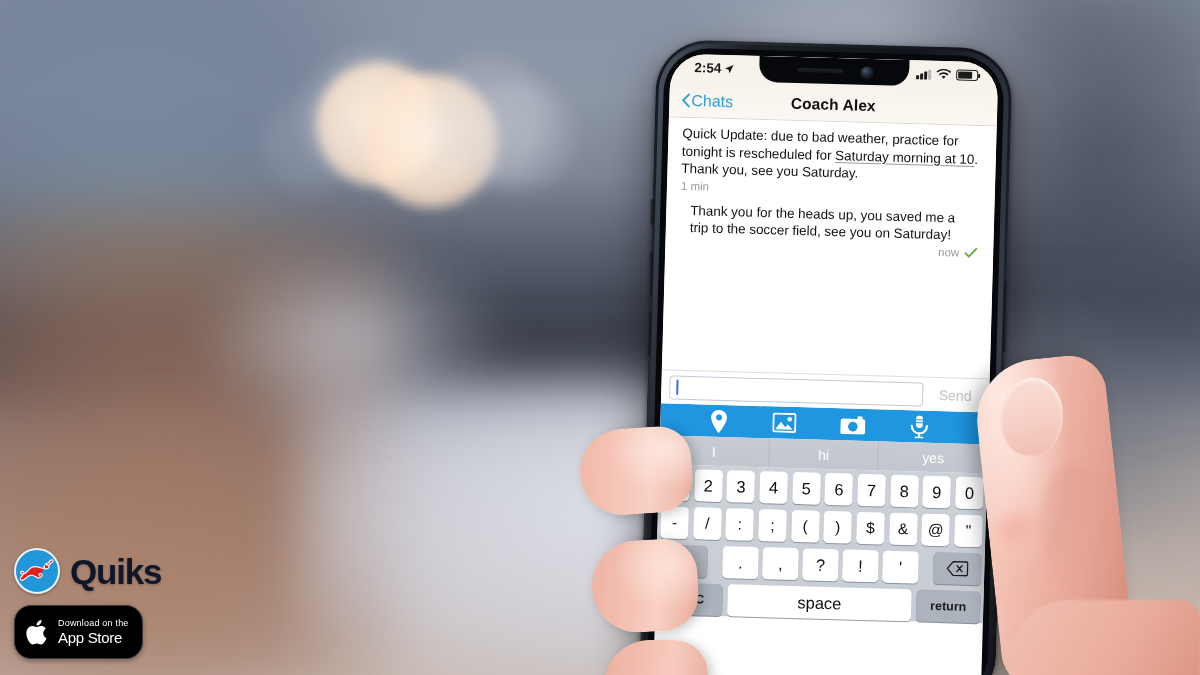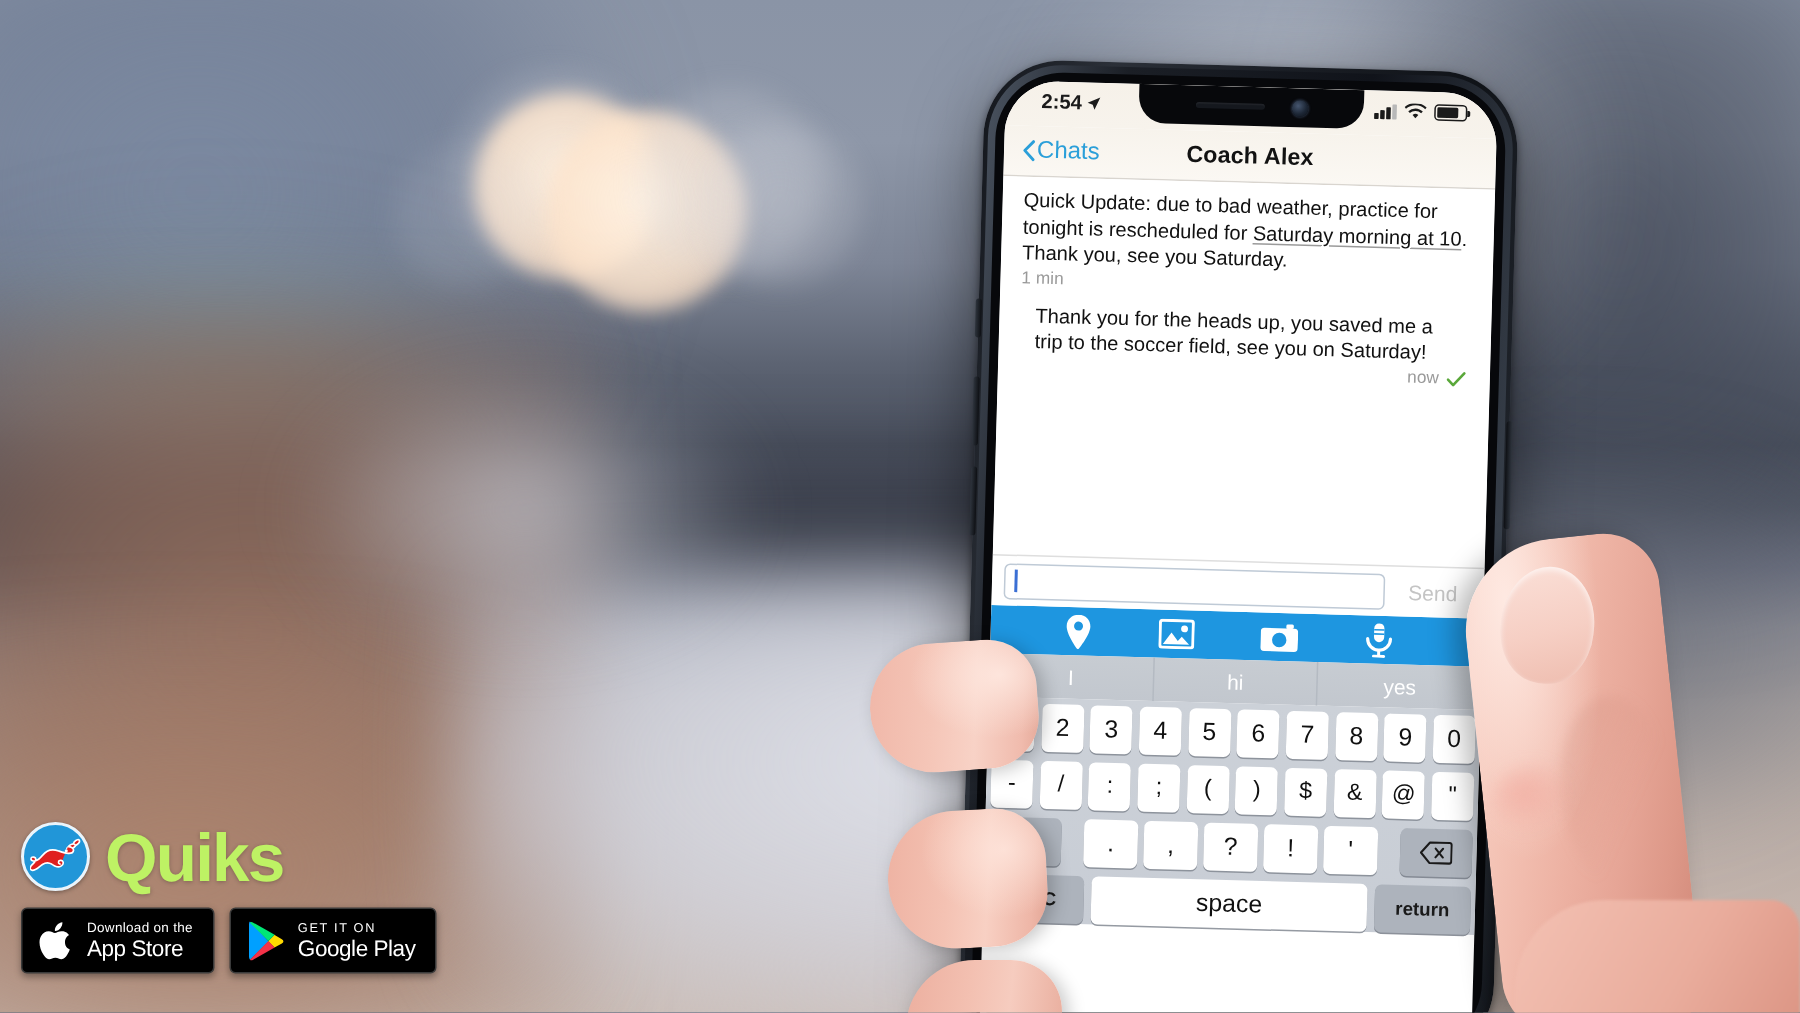--- a/index.html
+++ b/index.html
@@ -388,26 +388,26 @@
   #brand{ position:absolute; left:14px; top:548px; z-index:12; }
   .brand-row{ display:flex; align-items:center; gap:10px; }
   .logo-mark{
     width:46px; height:46px; border-radius:50%;
     background:#2196d8;
     border:2.5px solid #eaf4fb;
     display:flex; align-items:center; justify-content:center;
     box-shadow:0 1px 3px rgba(0,0,0,.35);
   }
   .brand-name{
-    font-size:45px; font-weight:700; color:#bef264; letter-spacing:-1.2px;
+    font-size:35px; font-weight:700; color:#0f172a; letter-spacing:-1.2px;
     line-height:1; text-shadow:0 1px 3px rgba(0,0,0,.25);
   }
   .badges{ display:flex; gap:10px; margin-top:11px; }
   .badge{
-    height:44px; background:#000; border-radius:4px;
+    height:54px; background:#000; border-radius:17px;
     border:1px solid #3a3a3a;
     display:flex; align-items:center; gap:8px;
     padding:0 13px 0 11px;
     box-shadow:0 2px 5px rgba(0,0,0,.35);
   }
   .badge .txt{ display:flex; flex-direction:column; justify-content:center; color:#fff; line-height:1; }
   .badge .small{ font-size:9px; letter-spacing:.2px; margin-bottom:2px; }
   .badge .big{ font-size:15px; font-weight:500; letter-spacing:-.3px; }
   .badge .small.caps{ font-size:8.5px; letter-spacing:1.1px; }
 </style>
@@ -628,28 +628,16 @@
         <svg width="24" height="29" viewBox="0 0 24 29">
           <path d="M17.3 15.2c0-3.2 2.6-4.7 2.7-4.8-1.5-2.2-3.8-2.5-4.6-2.5-1.9-.2-3.8 1.1-4.8 1.1-1 0-2.5-1.1-4.1-1.1-2.1 0-4 1.2-5.1 3.1-2.2 3.8-.6 9.4 1.5 12.4 1.1 1.5 2.3 3.2 3.9 3.1 1.6-.1 2.2-1 4.1-1 1.9 0 2.5 1 4.1 1 1.7 0 2.8-1.5 3.8-3 1.2-1.7 1.7-3.4 1.7-3.5-.1 0-3.2-1.2-3.2-4.8z" fill="#fff"></path>
           <path d="M14.3 5.8c.9-1 1.4-2.5 1.3-3.9-1.3.1-2.8.9-3.7 1.9-.8.9-1.5 2.4-1.3 3.8 1.4.1 2.9-.7 3.7-1.8z" fill="#fff"></path>
         </svg>
         <div class="txt">
           <span class="small">Download on the</span>
           <span class="big">App Store</span>
         </div>
       </div>
 
-      <div class="badge">
-        <svg width="26" height="28" viewBox="0 0 26 28">
-          <path d="M1.6 1.3C1.2 1.7 1 2.3 1 3.1v21.8c0 .8.2 1.4.6 1.8l.1.1 12.2-12.2v-.3z" fill="#00a0ff"></path>
-          <path d="M18 18.7l-4.1-4.1v-.3l4.1-4.1.1.1 4.8 2.8c1.4.8 1.4 2.1 0 2.9z" fill="#ffd900"></path>
-          <path d="M18.1 18.6 13.9 14.4 1.6 26.8c.5.5 1.3.5 2.2 0z" fill="#f43249"></path>
-          <path d="M18.1 10.2 3.8 2.1c-.9-.5-1.7-.5-2.2 0l12.3 12.3z" fill="#00e776"></path>
-        </svg>
-        <div class="txt">
-          <span class="small caps">GET IT ON</span>
-          <span class="big">Google Play</span>
-        </div>
-      </div>
     </div>
   </div>
 
 </div>
 
 </body></html>

